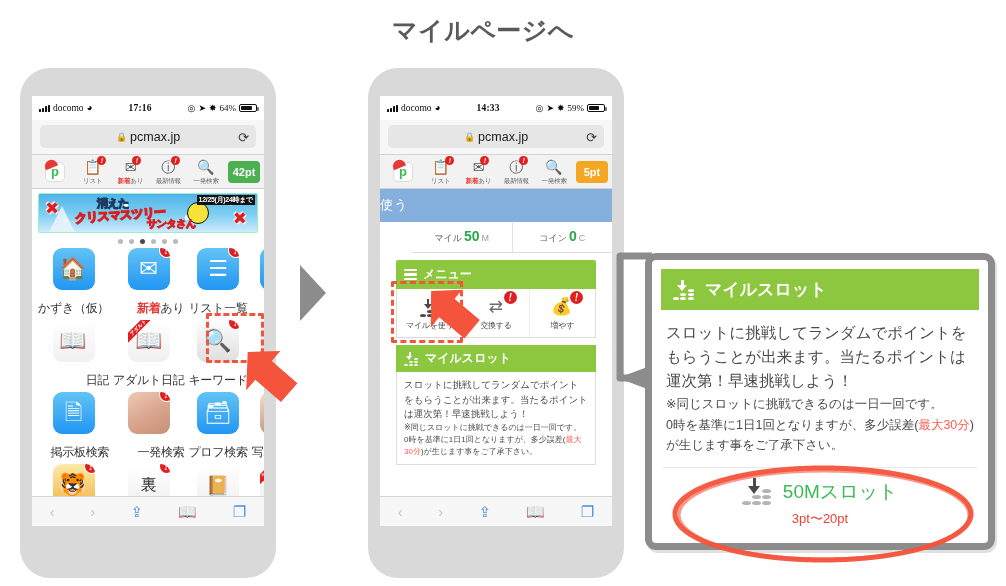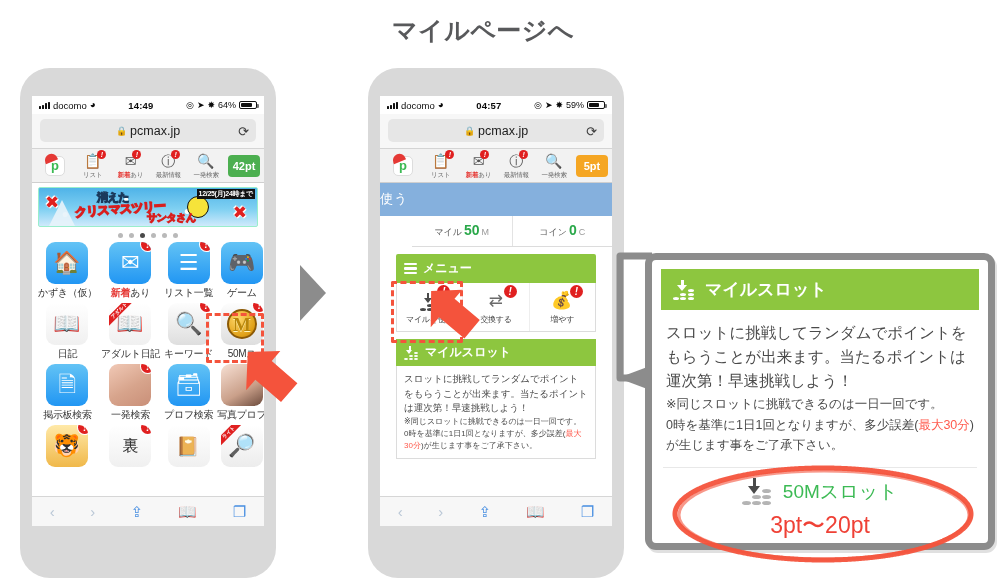--- a/index.html
+++ b/index.html
@@ -38,23 +38,24 @@
     left: 12px; top: 28px;
     width: 232px; height: 430px;
     background: #ffffff;
     overflow: hidden;
   }
 
   
   .statusbar {
     height: 18px;
     display: flex; align-items: center;
-    padding: 6px 7px;
+    padding: 12px 7px;
     font-size: 9.5px; color: #0b0b0b;
     background: #fff;
+    font-family: Liberation Serif, serif;
   }
   .sb-left { display: flex; align-items: center; gap: 3px; }
   .sig { display: inline-flex; align-items: flex-end; gap: 1px; height: 8px; }
   .sig i { display: block; width: 2px; background: #111; border-radius: .5px; }
   .sig i:nth-child(1){height:3px}
   .sig i:nth-child(2){height:4.5px}
   .sig i:nth-child(3){height:6px}
   .sig i:nth-child(4){height:7.5px}
   .wifi { font-size: 10px; line-height: 1; }
   .sb-mid { flex: 1; text-align: center; font-weight: 600; letter-spacing: .2px;}
@@ -169,21 +170,21 @@
     display:flex;align-items:center;justify-content:center;
     position:relative; color:#fff; font-size:22px; line-height:1; overflow:hidden;
   }
   .tile.blue { background:linear-gradient(180deg,#63c3f5,#2196f3); }
   .tile.gray { background:linear-gradient(180deg,#fdfdfd,#dedede); color:#9a9a9a;}
   .tile.photo{ background:linear-gradient(150deg,#f1c9b6,#d7a48c 55%,#c98f78); }
   .tile.photo2{ background:linear-gradient(150deg,#f7e0d4,#caa08a 60%,#6b4a3c); }
   .tile.tiger{ background:linear-gradient(180deg,#ffe9a8,#f0b84a); }
   .tile.note { background:linear-gradient(180deg,#ffffff,#f0f0f0); }
   .tile.srch2{ background:linear-gradient(180deg,#ffffff,#ececec); color:#3f51b5;}
-  .cell .lbl { display:block; font-size:10px; color:#333; margin-top:2px; letter-spacing:-.3px; white-space:nowrap;}
+  .cell .lbl { display:block; font-size:12px; color:#333; margin-top:10px; letter-spacing:-.3px; white-space:nowrap;text-align:right;}
   .cell .lbl .hot { color:#e53935; font-weight:bold; }
   .tilebadge{
     position:absolute; right:-3px; top:-4px; width:13px;height:13px;border-radius:50%;
     background:#e02020; color:#fff; font-size:10px; font-weight:bold;
     line-height:13px; text-align:center; z-index:4; box-shadow:0 0 0 1px #fff;
   }
   .ribbon{
     position:absolute; left:-10px; top:4px; transform:rotate(-45deg);
     background:#e02020; color:#fff; font-size:5px; font-weight:bold;
     padding:1px 10px; z-index:3;
@@ -322,21 +323,21 @@
   }
   #detail .d-body{ padding:11px 14px 6px; }
   #detail .d-body p.big{ font-size:15.5px; color:#4a4a4a; line-height:1.55; }
   #detail .d-body p.small{ font-size:12.5px; color:#4a4a4a; line-height:1.55; margin-top:2px;}
   #detail .warn{ color:#ff5a4d; }
   #detail .d-foot{
     margin:6px 11px 0; border-top:1px solid #e8e8e8; padding:10px 0 6px;
     text-align:center; position:relative;
   }
   #detail .slotname{ font-size:19px; color:#3cba54; font-weight:normal; vertical-align:middle; margin-left:6px;}
-  #detail .ptrange{ font-size:23px; color:#ef4136; margin-top:5px; text-align:center;}
+  #detail .ptrange{ font-size:13px; color:#ef4136; margin-top:5px; text-align:center;}
 
   
   #connector{ position:absolute; left:598px; top:248px; }
 
   
   #ellipse{ position:absolute; left:668px; top:462px; }
 </style>
 </head>
 <body>
 
@@ -351,21 +352,21 @@
         <span class="sb-left">
           <span class="sig">
               <i></i>
               <i></i>
               <i></i>
               <i></i>
             </span>
           <span>docomo</span>
           <span class="wifi">◕</span>
         </span>
-        <span class="sb-mid">14:49</span>
+        <span class="sb-mid">17:16</span>
         <span class="sb-right">
           <span>◎</span>
           <span>➤</span>
           <span>✸</span>
           <span>64%</span>
           <span class="batt">
               <span style="width:11px"></span>
             </span>
         </span>
       </div>
@@ -511,21 +512,21 @@
         <span class="sb-left">
           <span class="sig">
               <i></i>
               <i></i>
               <i></i>
               <i></i>
             </span>
           <span>docomo</span>
           <span class="wifi">◕</span>
         </span>
-        <span class="sb-mid">04:57</span>
+        <span class="sb-mid">14:33</span>
         <span class="sb-right">
           <span>◎</span>
           <span>➤</span>
           <span>✸</span>
           <span>59%</span>
           <span class="batt">
               <span style="width:10px"></span>
             </span>
         </span>
       </div>

